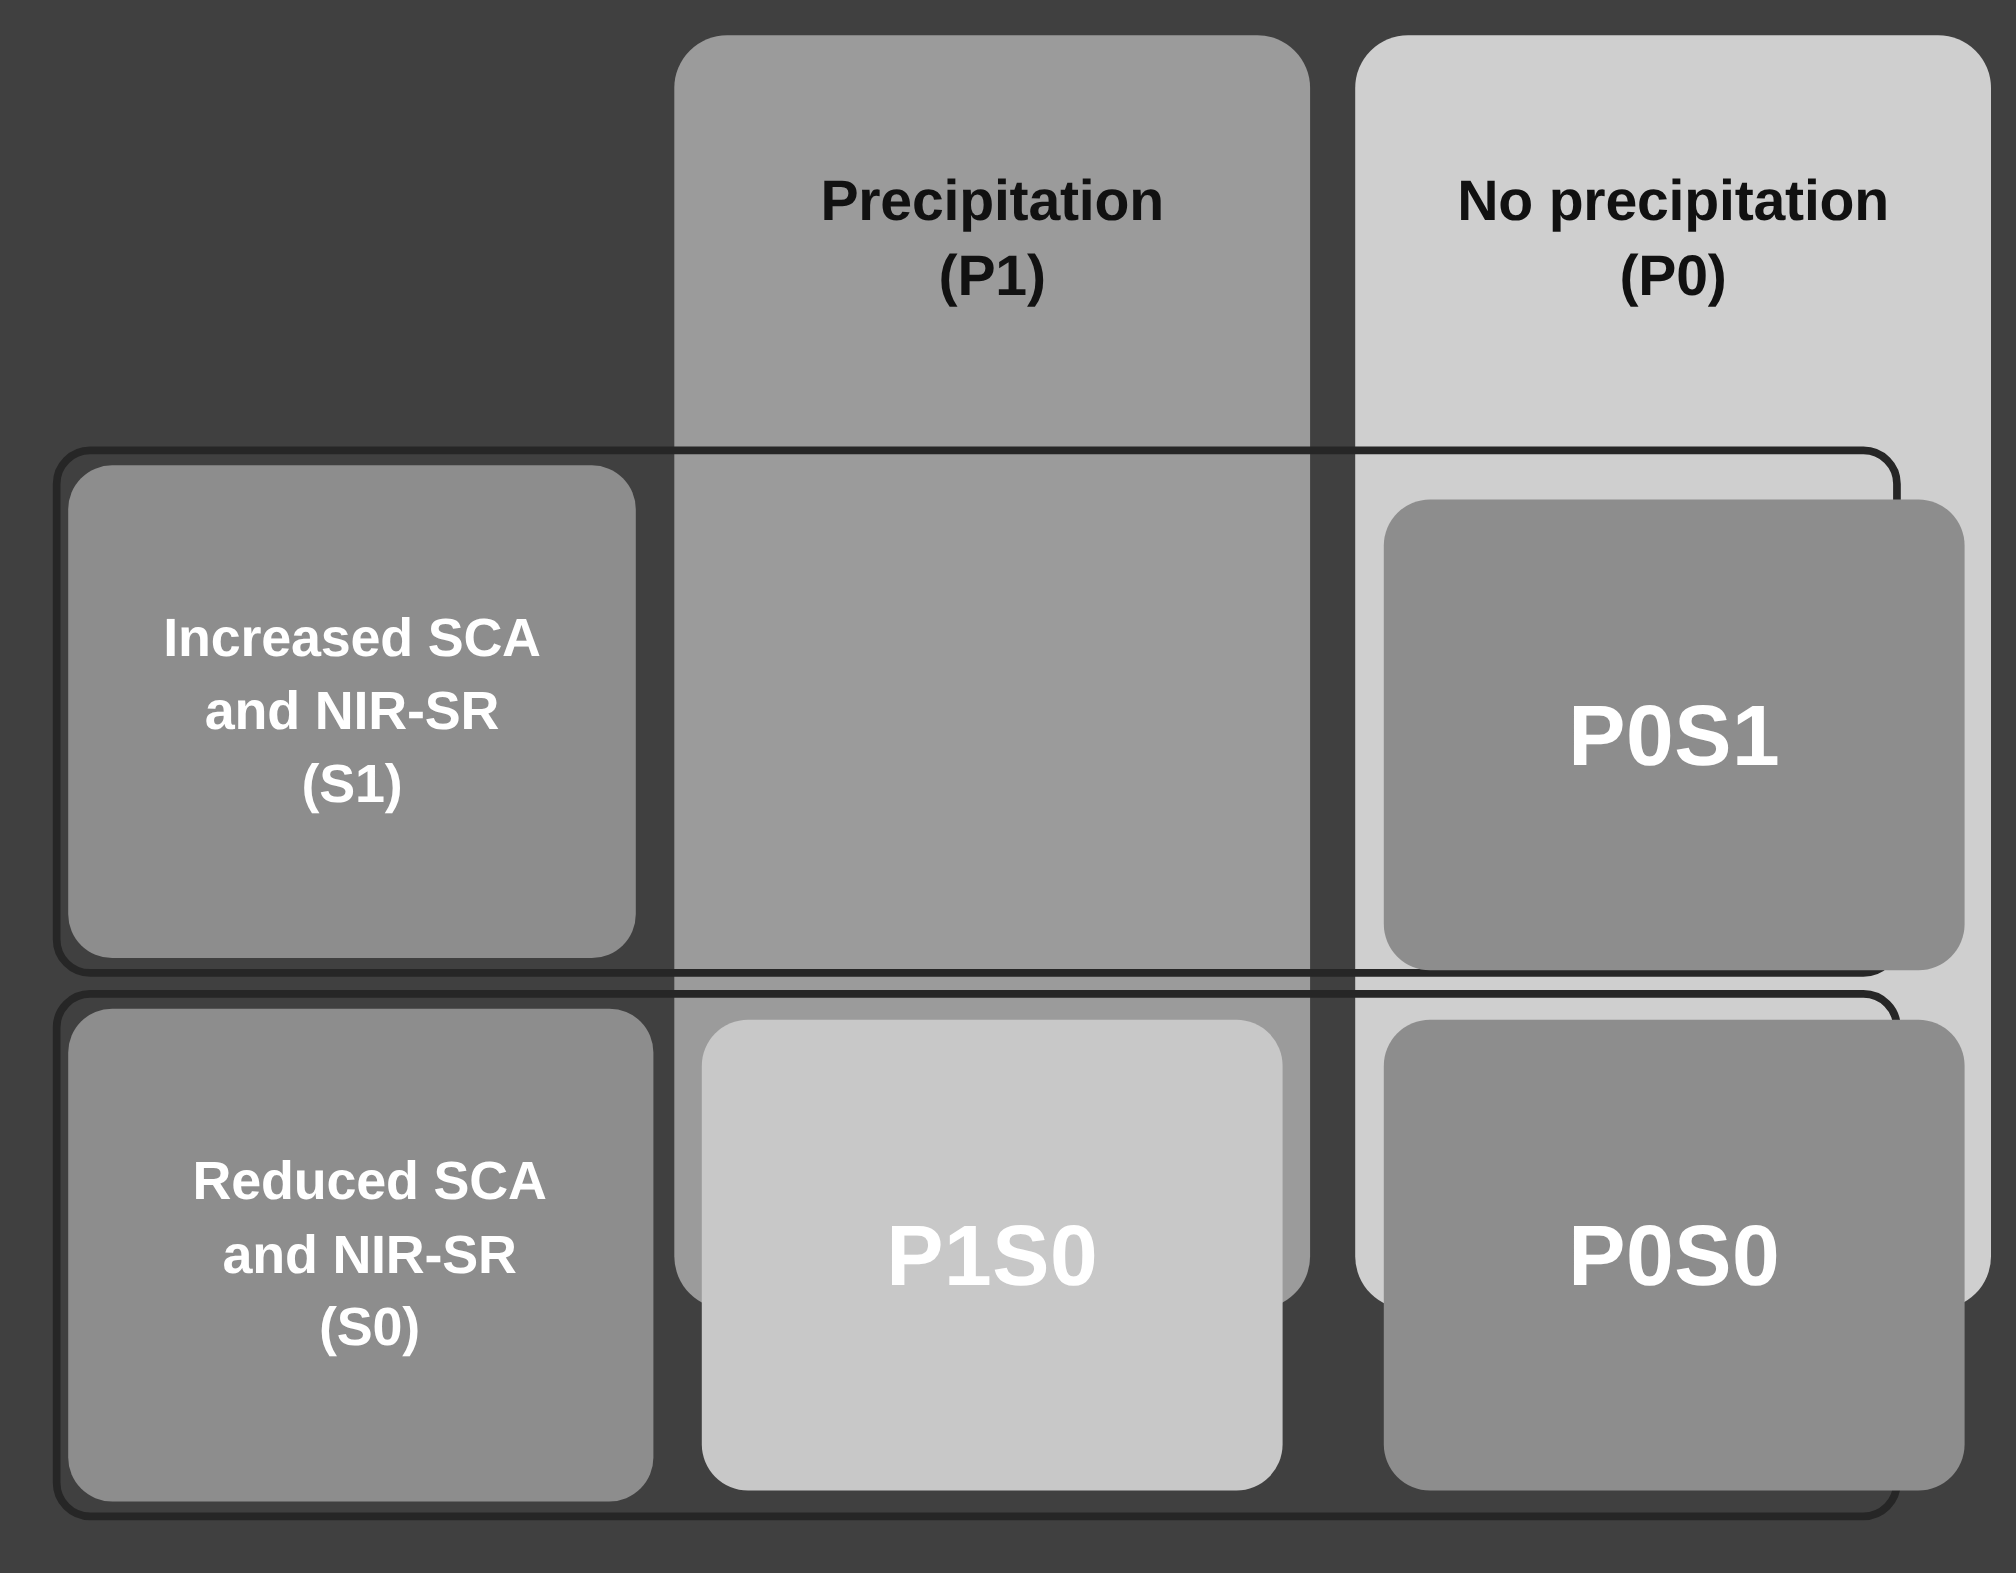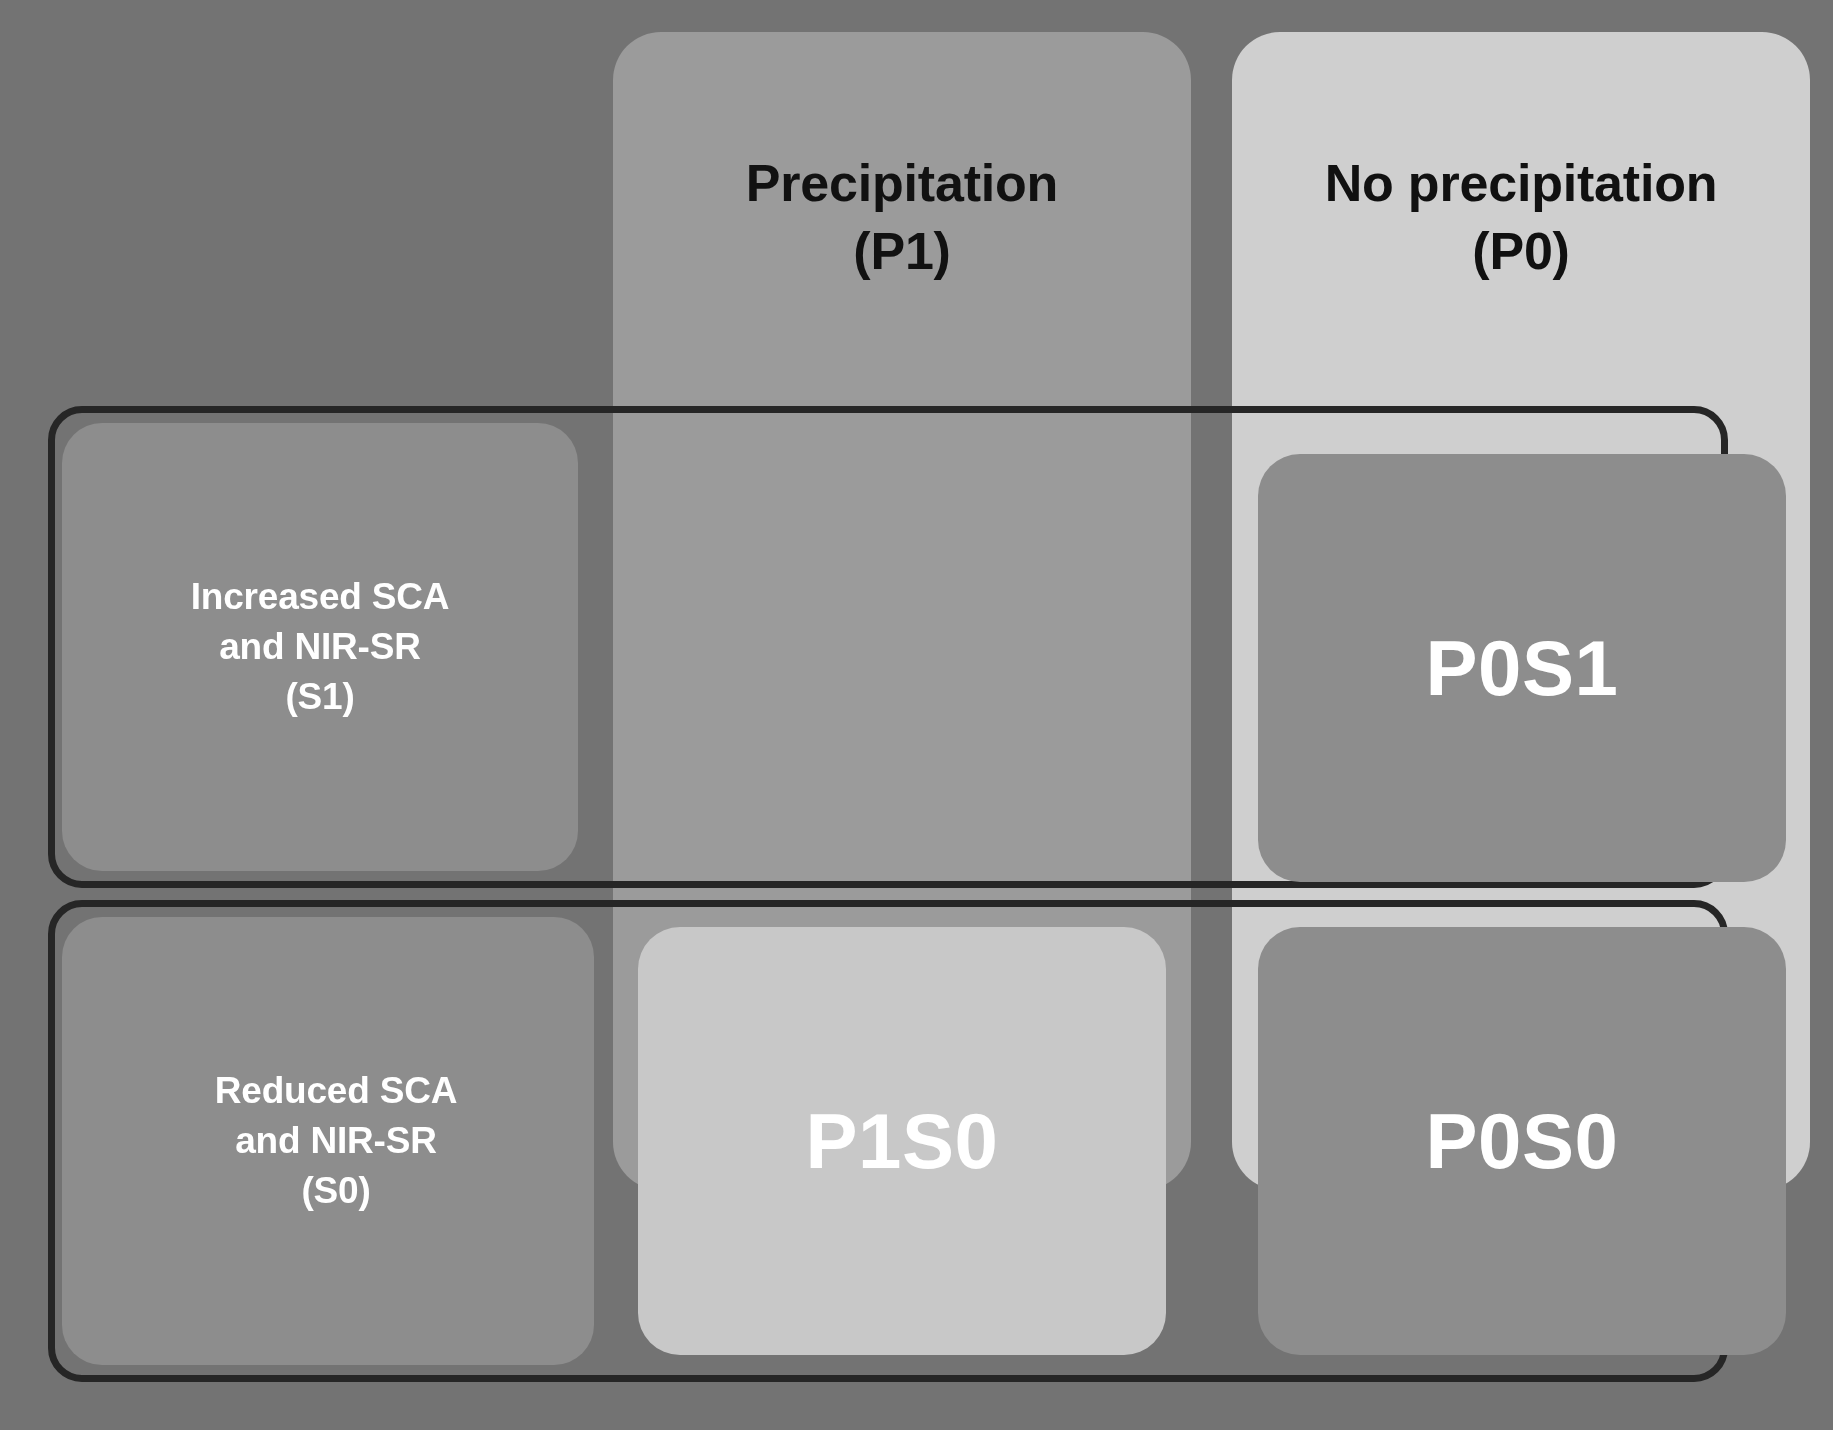--- a/index.html
+++ b/index.html
@@ -4,21 +4,21 @@
 <style>
   html,body{margin:0;padding:0;background:#ffffff;}
   body{
     font-family:"Liberation Sans", sans-serif;
     -webkit-font-smoothing:antialiased;
   }
   #stage{
     position:relative;
     width:1833px;
     height:1430px;
-    background:#737373;
+    background:#404040;
     overflow:hidden;
   }
 
   
   .col-band{
     position:absolute;
     border-radius:48px;
     z-index:1;
   }
   .col-band .band-title{
@@ -69,21 +69,21 @@
     z-index:4;
     display:flex;
     align-items:center;
     justify-content:center;
   }
   #label-s1{ top:423px; }
   #label-s0{ top:917px;padding-left:16px; }
   .row-label .label-text{
     color:#ffffff;
     font-weight:bold;
-    font-size:37px;
+    font-size:49px;
     line-height:1.36;
     text-align:center;
     white-space:pre-line;
     letter-spacing:-0.2px;
   }
 
   
   .cell{
     position:absolute;
     width:528px;

